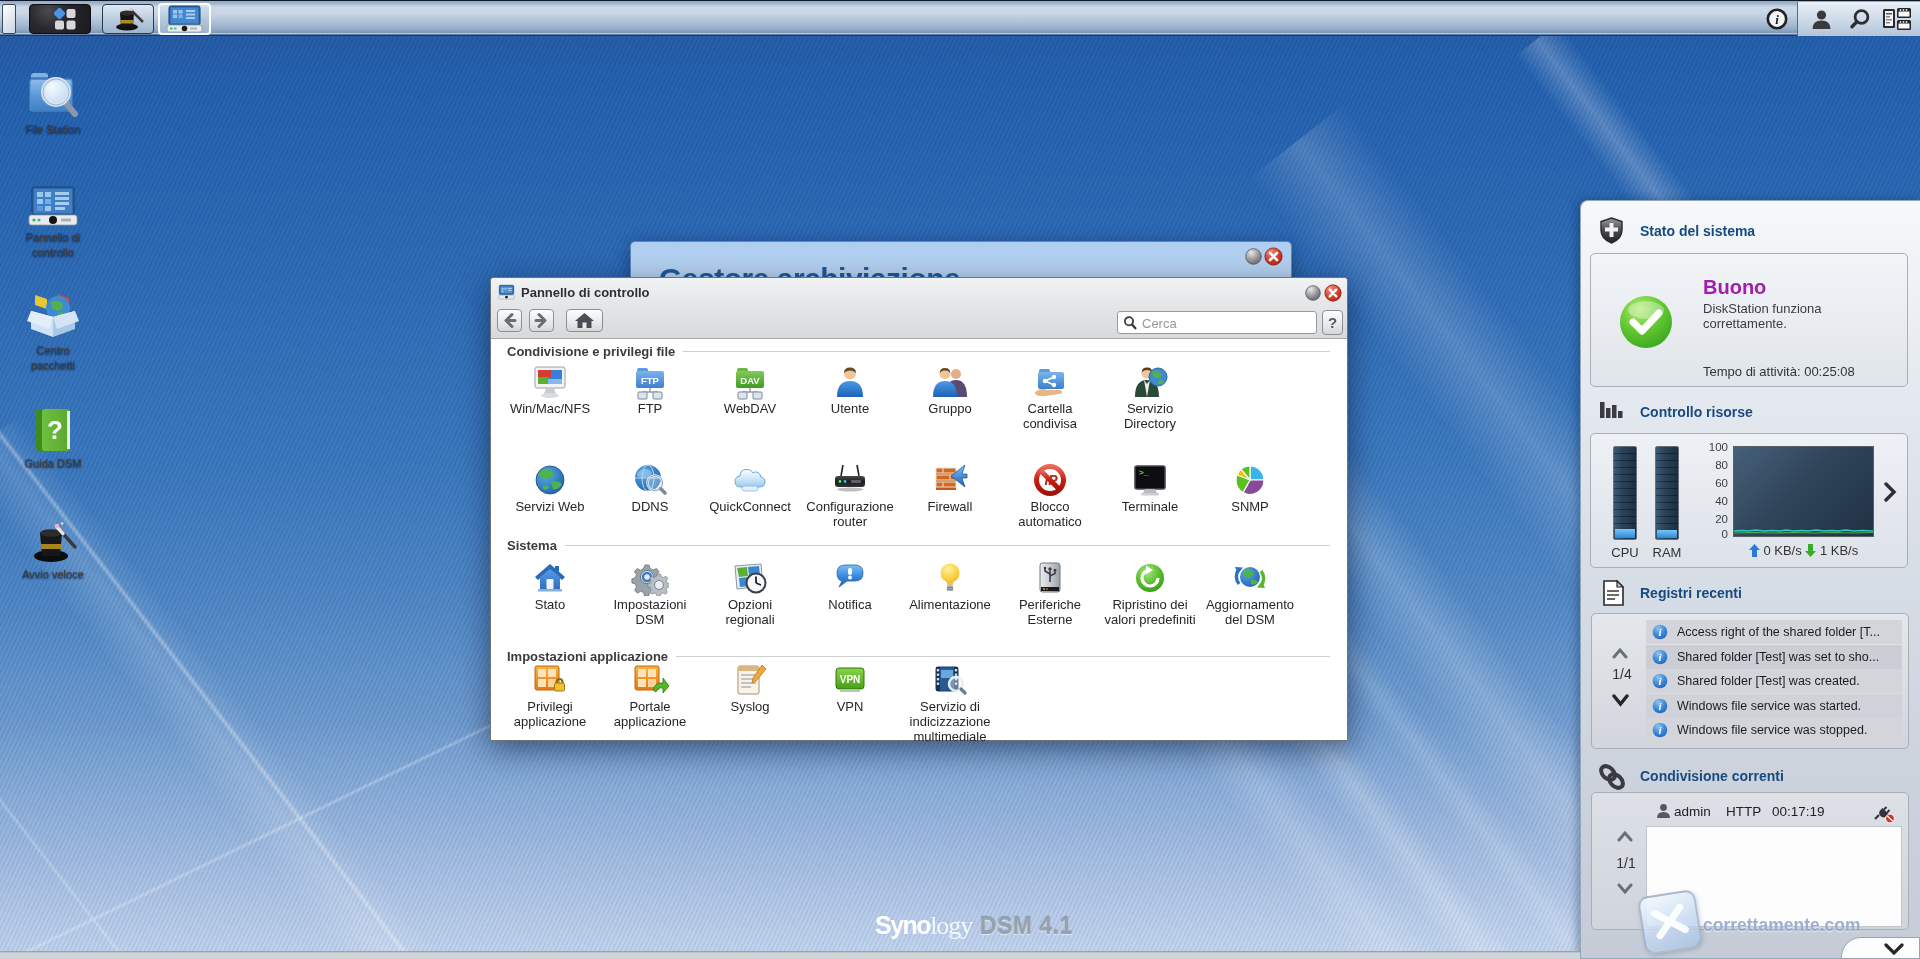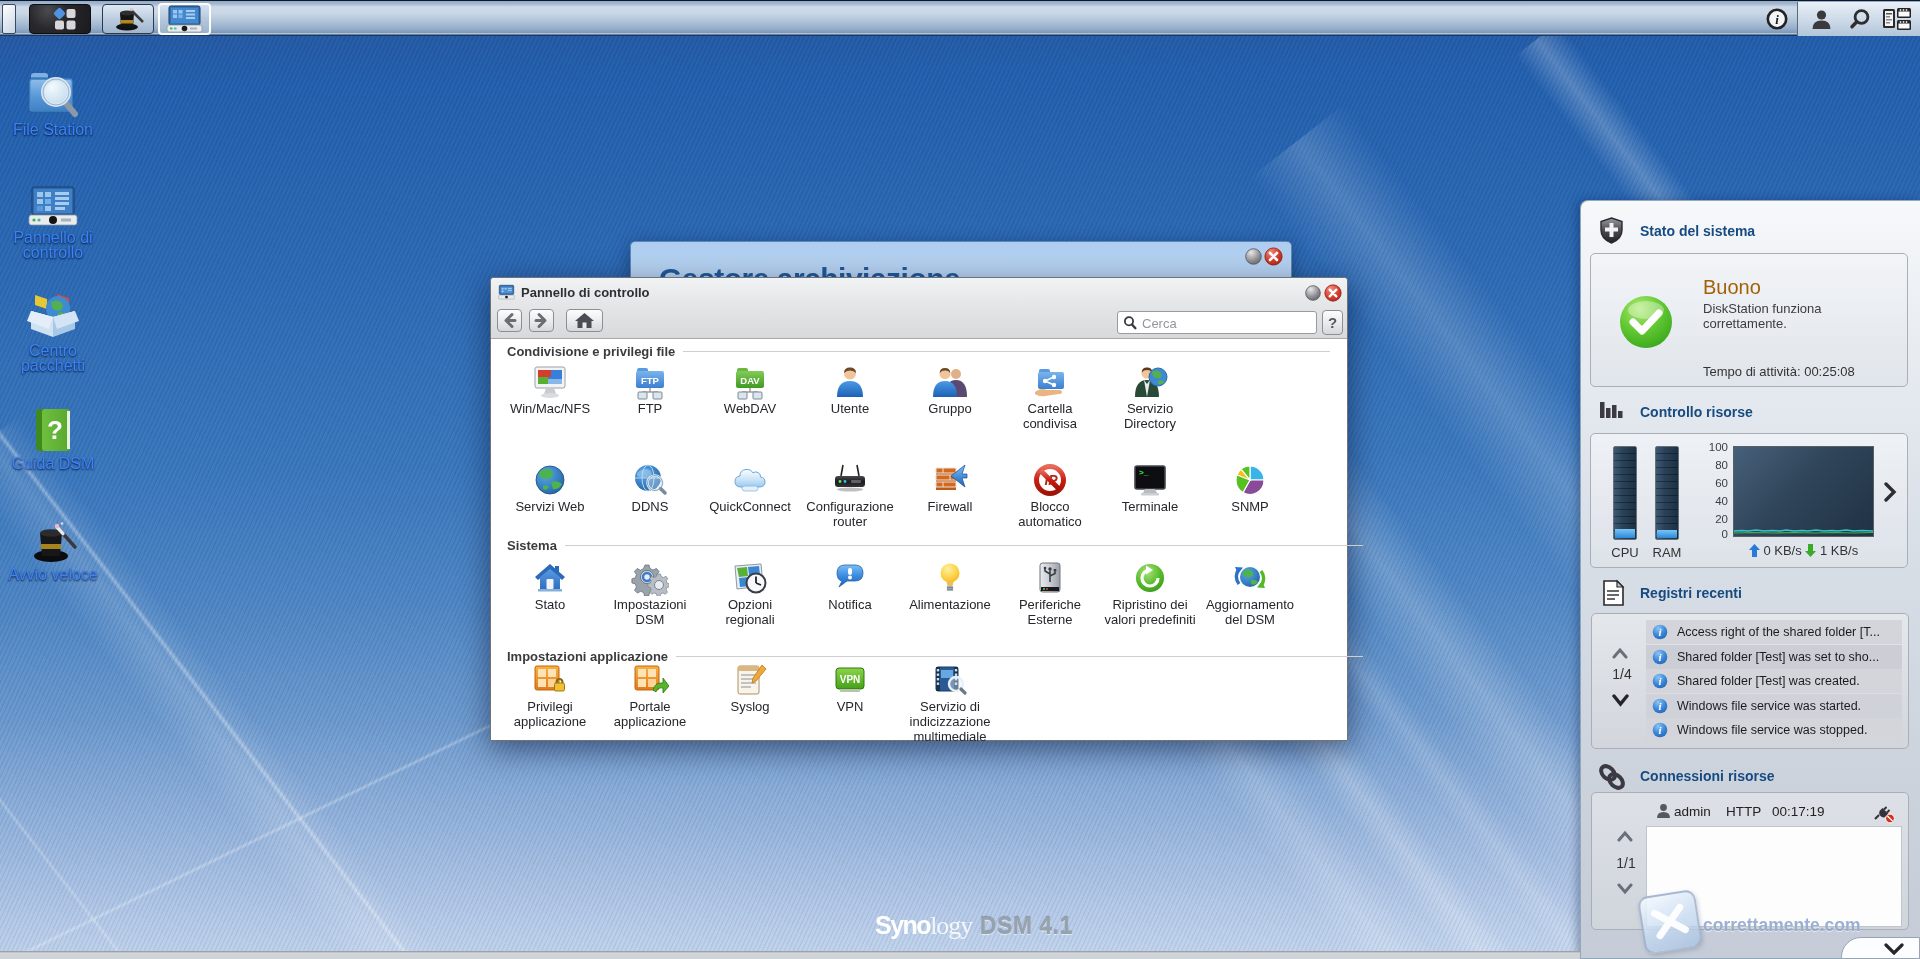--- a/index.html
+++ b/index.html
@@ -42,21 +42,21 @@
 .lgtext{font-size:12.5px;color:#1c1c20;margin-left:9px;white-space:nowrap;}
 .pgr{position:absolute;font-size:13px;color:#333;}
 #bstrip{position:absolute;left:0;top:951px;width:1580px;height:8px;
 background:linear-gradient(to bottom,#8c8f93 0,#d2d6da 2px,#cdd2d6 100%);}
 #synologo{position:absolute;left:875px;top:911px;white-space:nowrap;}
 .wmtext{position:absolute;font-size:17.5px;font-weight:bold;color:rgba(138,162,202,0.85);letter-spacing:0px;
 text-shadow:0 1px 1px rgba(255,255,255,.65);}
 #ctab{position:absolute;left:1841px;top:937px;width:79px;height:22px;background:#fcfdfe;
 border:1px solid #9aa4b0;border-radius:20px 0 0 0;box-sizing:border-box;}
 .dicon{position:absolute;text-align:center;}
-.dicon .dl{color:#3b82f6;font-size:16px;line-height:15px;text-shadow:0 1px 2px rgba(0,10,40,.9);}
+.dicon .dl{color:#404040;font-size:11px;line-height:15px;text-shadow:0 1px 2px rgba(0,10,40,.9);}
 </style></head>
 <body>
 <div id="desktop">
  <div class="beam" style="left:240px;top:340px;width:80px;height:950px;background:linear-gradient(90deg,transparent,rgba(255,255,255,0.16) 50%,transparent);"></div>
  <div class="beam" style="left:200px;top:120px;width:7px;height:1150px;background:linear-gradient(90deg,transparent,rgba(255,255,255,0.34) 50%,transparent);filter:blur(0.6px);"></div>
  <div class="beam" style="left:60px;top:480px;width:5px;height:800px;background:linear-gradient(90deg,transparent,rgba(255,255,255,0.26) 50%,transparent);filter:blur(0.6px);"></div>
  <div class="beam" style="left:448px;top:195px;width:5px;height:1100px;background:linear-gradient(90deg,transparent,rgba(255,255,255,0.30) 50%,transparent);transform:rotate(64deg);filter:blur(0.6px);"></div>
  <div class="beam" style="left:1560px;top:30px;width:120px;height:1050px;background:linear-gradient(90deg,transparent,rgba(255,255,255,0.18) 50%,transparent);"></div>
  <div class="beam" style="left:1740px;top:-40px;width:55px;height:750px;background:linear-gradient(90deg,transparent,rgba(255,255,255,0.24) 50%,transparent);"></div>
  <div class="beam" style="left:1190px;top:242px;width:70px;height:1000px;background:linear-gradient(90deg,transparent,rgba(255,255,255,0.16) 50%,transparent);"></div>
@@ -520,21 +520,21 @@
     <path d="M19 18 L19 4 A14 14 0 0 1 33 18 Z" fill="#38b4e8" stroke="#fff" stroke-width="1.2"></path>
     <path d="M19 18 L33 18 A14 14 0 0 1 12 30.5 Z" fill="#8a4a9a" stroke="#fff" stroke-width="1.2"></path>
     <path d="M19 18 L12 30.5 A14 14 0 0 1 5 18 A14 14 0 0 1 19 4 Z" fill="#58c020" stroke="#fff" stroke-width="1.2"></path>
     <path d="M19 18 L6 13 A14 14 0 0 1 10 7 Z" fill="#f0c020" stroke="#fff" stroke-width="1.2"></path>
    </svg>
         <div class="lb">SNMP</div>
       </div>
  </div>
 </div>
 
-<div class="abs" style="left:490px;top:277px;width:858px;height:464px;pointer-events:none;padding-left:33px;">
+<div class="abs" style="left:490px;top:277px;width:858px;height:464px;pointer-events:none;">
  <div class="sech" style="top:261px;">
       <span>Sistema</span>
       <i></i>
     </div>
  <div class="crow" style="top:283px;">
   <div class="cit">
         <svg width="38" height="36" viewBox="0 0 38 36">
     <rect x="24" y="6" width="4" height="7" fill="#2a6ab8"></rect>
     <path d="M19 4 L34 17 L31 20 L19 10 L7 20 L4 17 Z" fill="#2a6ab8"></path>
     <path d="M9 17 L19 9 L29 17 L29 29 L9 29 Z" fill="url(#hsg)"></path>
@@ -760,21 +760,21 @@
  <defs>
       <radialGradient id="gng" cx="0.38" cy="0.25" r="0.95">
         <stop offset="0" stop-color="#b0ea72"></stop>
         <stop offset="0.45" stop-color="#62c832"></stop>
         <stop offset="1" stop-color="#2a9a14"></stop>
       </radialGradient>
     </defs>
  <ellipse cx="28" cy="16" rx="18" ry="9" fill="rgba(255,255,255,0.35)"></ellipse>
  <path d="M15 28 L24 37 L41 19" fill="none" stroke="#fff" stroke-width="7" stroke-linecap="round" stroke-linejoin="round"></path>
 </svg>
-<div class="abs" style="left:1703px;top:276px;font-size:20px;font-weight:normal;color:#a16207;">Buono</div>
+<div class="abs" style="left:1703px;top:276px;font-size:20px;font-weight:bold;color:#a21caf;">Buono</div>
 <div class="abs" style="left:1703px;top:301px;font-size:13px;color:#3c3c40;line-height:15px;">DiskStation funziona<br>correttamente.</div>
 <div class="abs" style="left:1703px;top:364px;font-size:13px;color:#333;">Tempo di attività: 00:25:08</div>
 <svg class="abs" style="left:1598px;top:399px;" width="26" height="24" viewBox="0 0 26 24">
  <rect x="2" y="3" width="4.5" height="16" fill="#3a3a40"></rect>
  <rect x="8" y="9" width="4.5" height="10" fill="#3a3a40"></rect>
  <rect x="14" y="6" width="4.5" height="13" fill="#3a3a40"></rect>
  <rect x="20" y="12" width="4.5" height="7" fill="#3a3a40"></rect>
 </svg>
 <div class="ph" style="left:1640px;top:404px;">Controllo risorse</div>
 <div class="pbox" style="left:1590px;top:433px;width:318px;height:135px;background:linear-gradient(to bottom,#eef1f5,#dde2e9);"></div>
@@ -871,21 +871,21 @@
       </svg>
   <span class="lgtext">Windows file service was stopped.</span>
     </div>
 </div>
 <svg class="abs" style="left:1596px;top:761px;" width="32" height="32" viewBox="0 0 32 32">
  <g fill="none" stroke="#3a3a40" stroke-width="4">
  <ellipse cx="12" cy="12" rx="8" ry="5.5" transform="rotate(45 12 12)"></ellipse>
  <ellipse cx="20" cy="20" rx="8" ry="5.5" transform="rotate(45 20 20)"></ellipse>
     </g>
 </svg>
-<div class="ph" style="left:1640px;top:768px;">Connessioni risorse</div>
+<div class="ph" style="left:1640px;top:768px;">Condivisione correnti</div>
 <div class="pbox" style="left:1591px;top:792px;width:318px;height:138px;background:linear-gradient(to bottom,#dde1e7,#d0d4db);"></div>
 <svg class="abs" style="left:1656px;top:803px;" width="15" height="16" viewBox="0 0 15 16">
  <circle cx="7.5" cy="4.5" r="3.4" fill="#55585e"></circle>
  <path d="M1 15 Q1 9 7.5 9 Q14 9 14 15 Z" fill="#55585e"></path>
 </svg>
 <div class="abs" style="left:1674px;top:804px;font-size:13.5px;color:#222;">admin</div>
 <div class="abs" style="left:1726px;top:804px;font-size:13.5px;color:#222;">HTTP</div>
 <div class="abs" style="left:1772px;top:804px;font-size:13.5px;color:#222;text-align:right;">00:17:19</div>
 <svg class="abs" style="left:1873px;top:803px;" width="23" height="21" viewBox="0 0 23 21">
  <line x1="2" y1="16" x2="6" y2="12" stroke="#33333a" stroke-width="2.2"></line>

